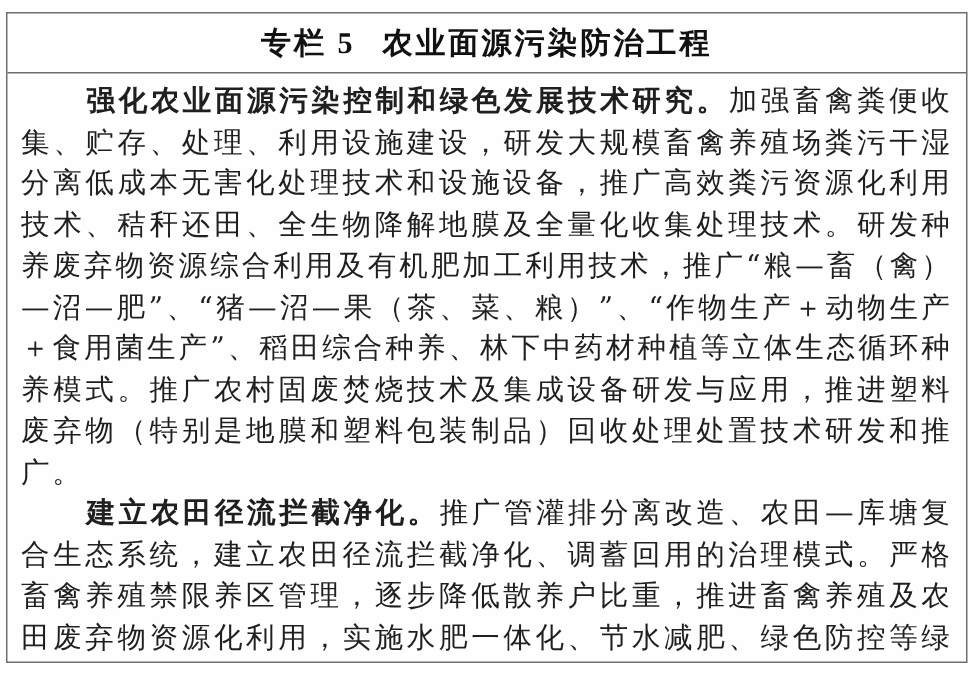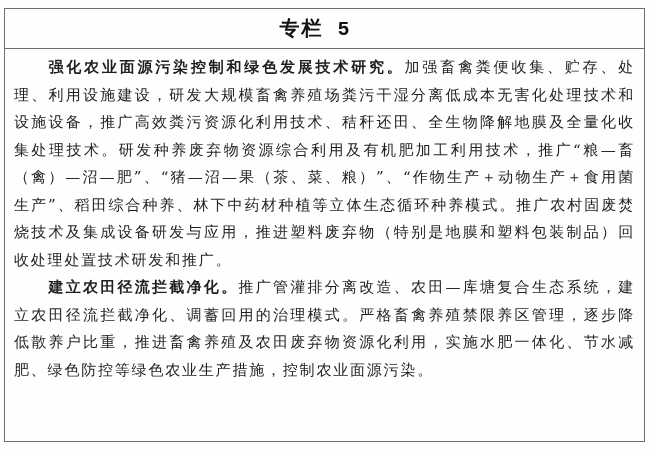--- a/index.html
+++ b/index.html
@@ -30,35 +30,35 @@
     flex-direction: column;
     box-sizing: border-box;
   }
   .box-title {
     height: 39px;
     flex: 0 0 39px;
     border-bottom: 1px solid #6e6e6e;
     display: flex;
     align-items: center;
     justify-content: center;
-    font-family: Liberation Mono, monospace;
+    font-family: Liberation Serif, serif;
     font-weight: bold;
     font-size: 20px;
     letter-spacing: 2px;
     color: #111111;
     text-align: center;
   }
   .box-title .title-gap {
     display: inline-block;
     width: 18px;
   }
   .box-body {
     flex: 1 1 auto;
     padding: 5px 9px 4px 9px;
-    font-size: 15px;
+    font-size: 19px;
     line-height: 27.5px;
     text-align: justify;
     text-justify: inter-ideograph;
     letter-spacing: 1.8px;
     color: #1f1f1f;
     overflow: hidden;
   }
   .box-body p {
     margin: 0;
     text-indent: 2.3em;
@@ -68,19 +68,20 @@
   }
 </style>
 </head>
 <body>
 
 <div class="page">
   <div class="column-box">
     <div class="box-title">
       <span>专栏 5</span>
         <span class="title-gap"></span>
+        <span>农业面源污染防治工程</span>
     </div>
     <div class="box-body">
       <p><span class="lead-sentence">强化农业面源污染控制和绿色发展技术研究。</span><span>加强畜禽粪便收集、贮存、处理、利用设施建设，研发大规模畜禽养殖场粪污干湿分离低成本无害化处理技术和设施设备，推广高效粪污资源化利用技术、秸秆还田、全生物降解地膜及全量化收集处理技术。研发种养废弃物资源综合利用及有机肥加工利用技术，推广“粮—畜（禽）—沼—肥”、“猪—沼—果（茶、菜、粮）”、“作物生产＋动物生产＋食用菌生产”、稻田综合种养、林下中药材种植等立体生态循环种养模式。推广农村固废焚烧技术及集成设备研发与应用，推进塑料废弃物（特别是地膜和塑料包装制品）回收处理处置技术研发和推广。</span></p>
       <p><span class="lead-sentence">建立农田径流拦截净化。</span><span>推广管灌排分离改造、农田—库塘复合生态系统，建立农田径流拦截净化、调蓄回用的治理模式。严格畜禽养殖禁限养区管理，逐步降低散养户比重，推进畜禽养殖及农田废弃物资源化利用，实施水肥一体化、节水减肥、绿色防控等绿色农业生产措施，控制农业面源污染。</span></p>
     </div>
   </div>
 </div>
 
 </body></html>

